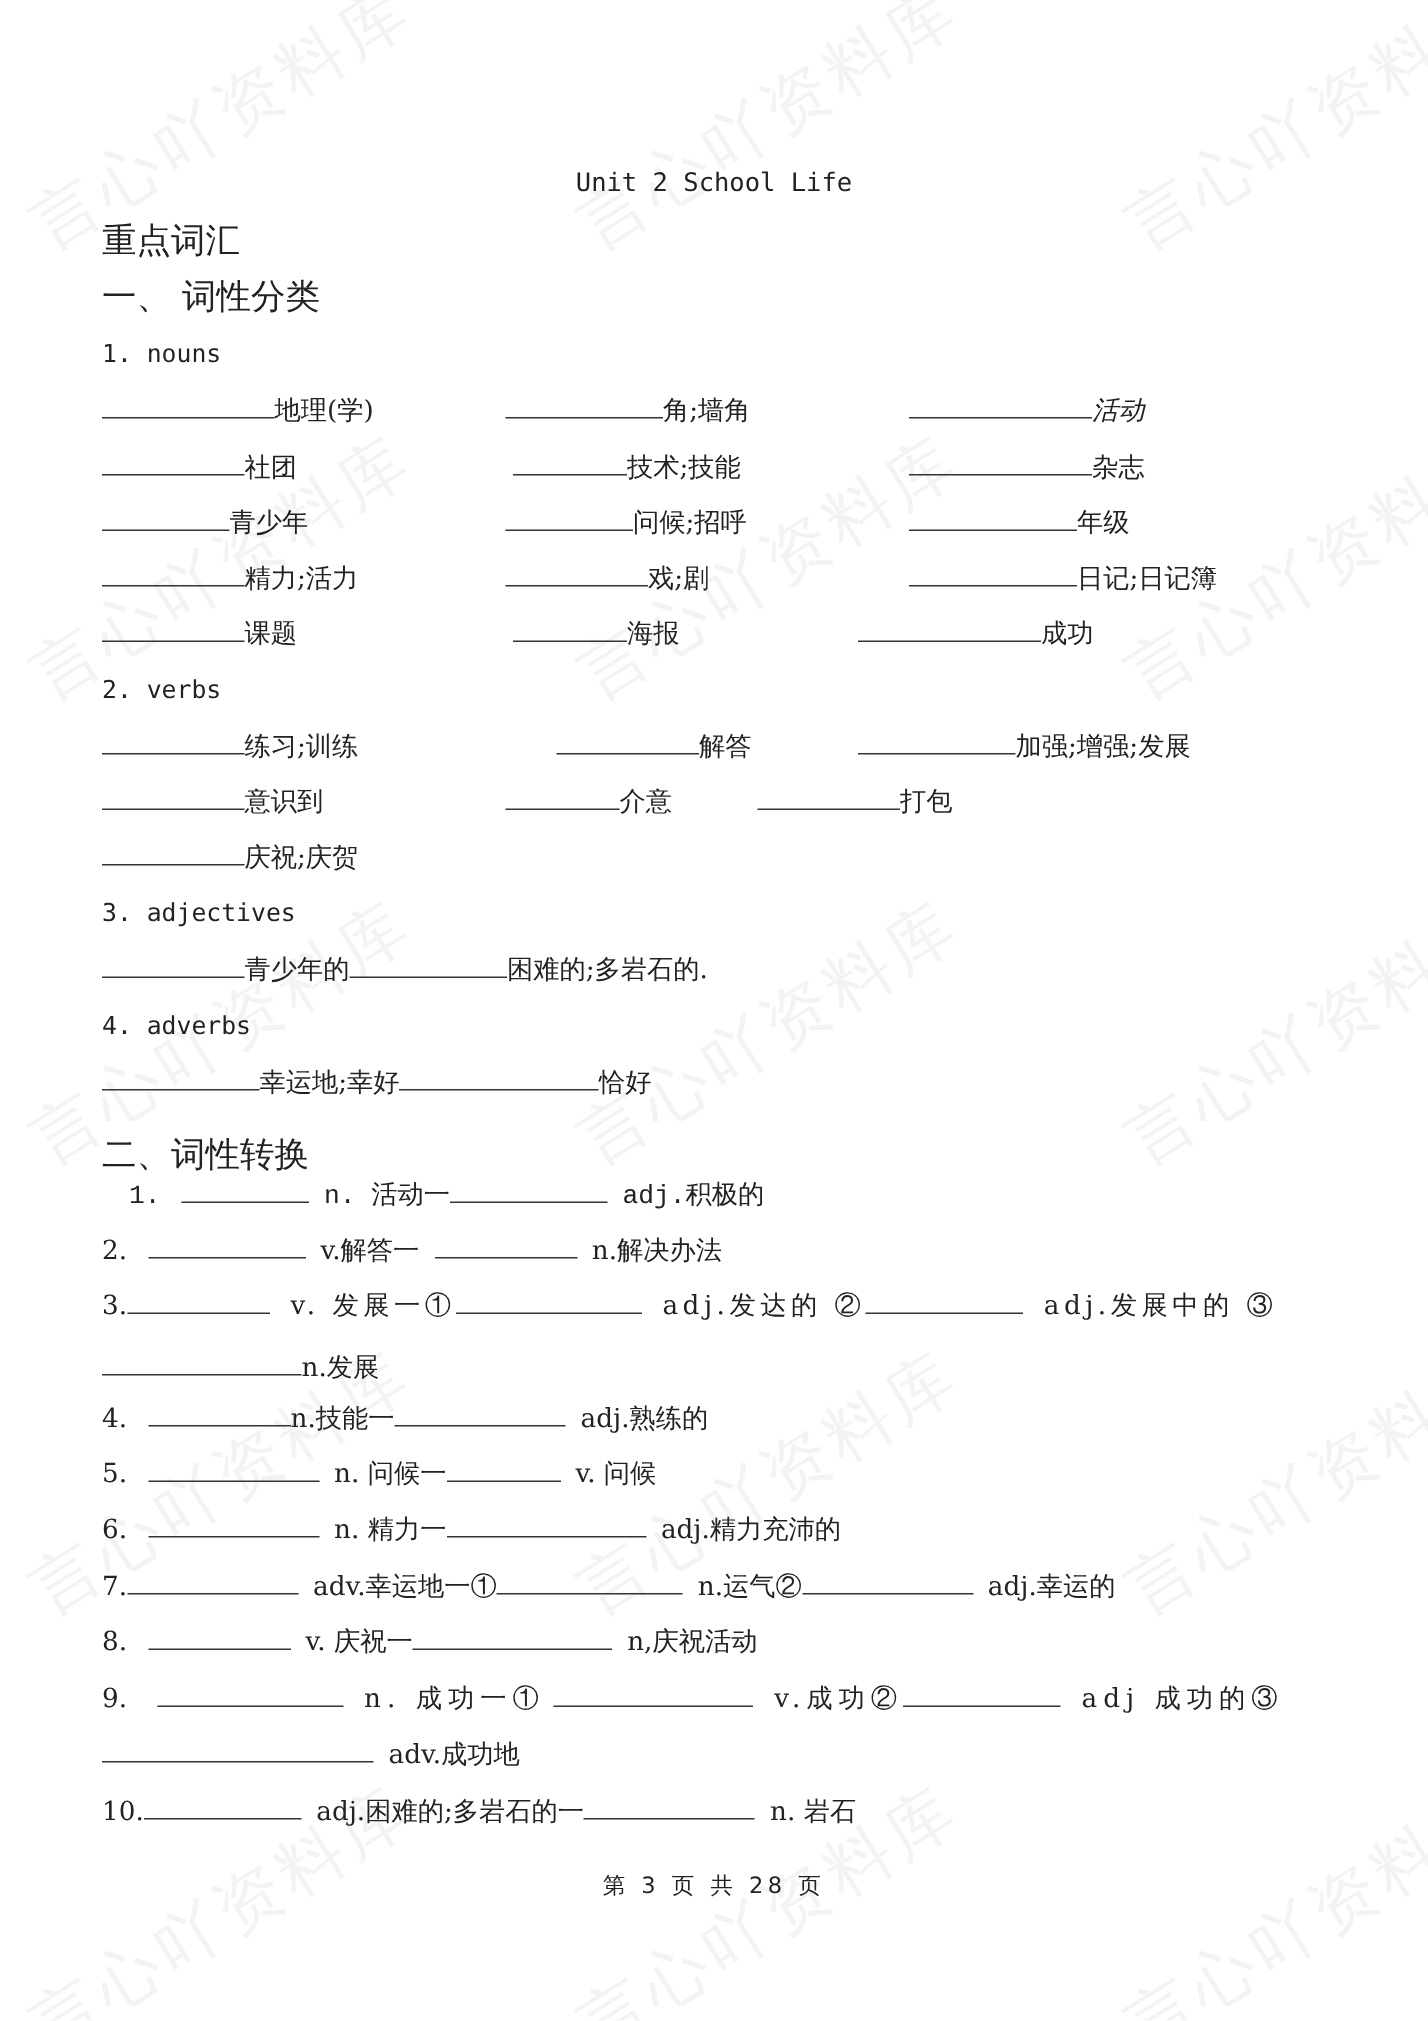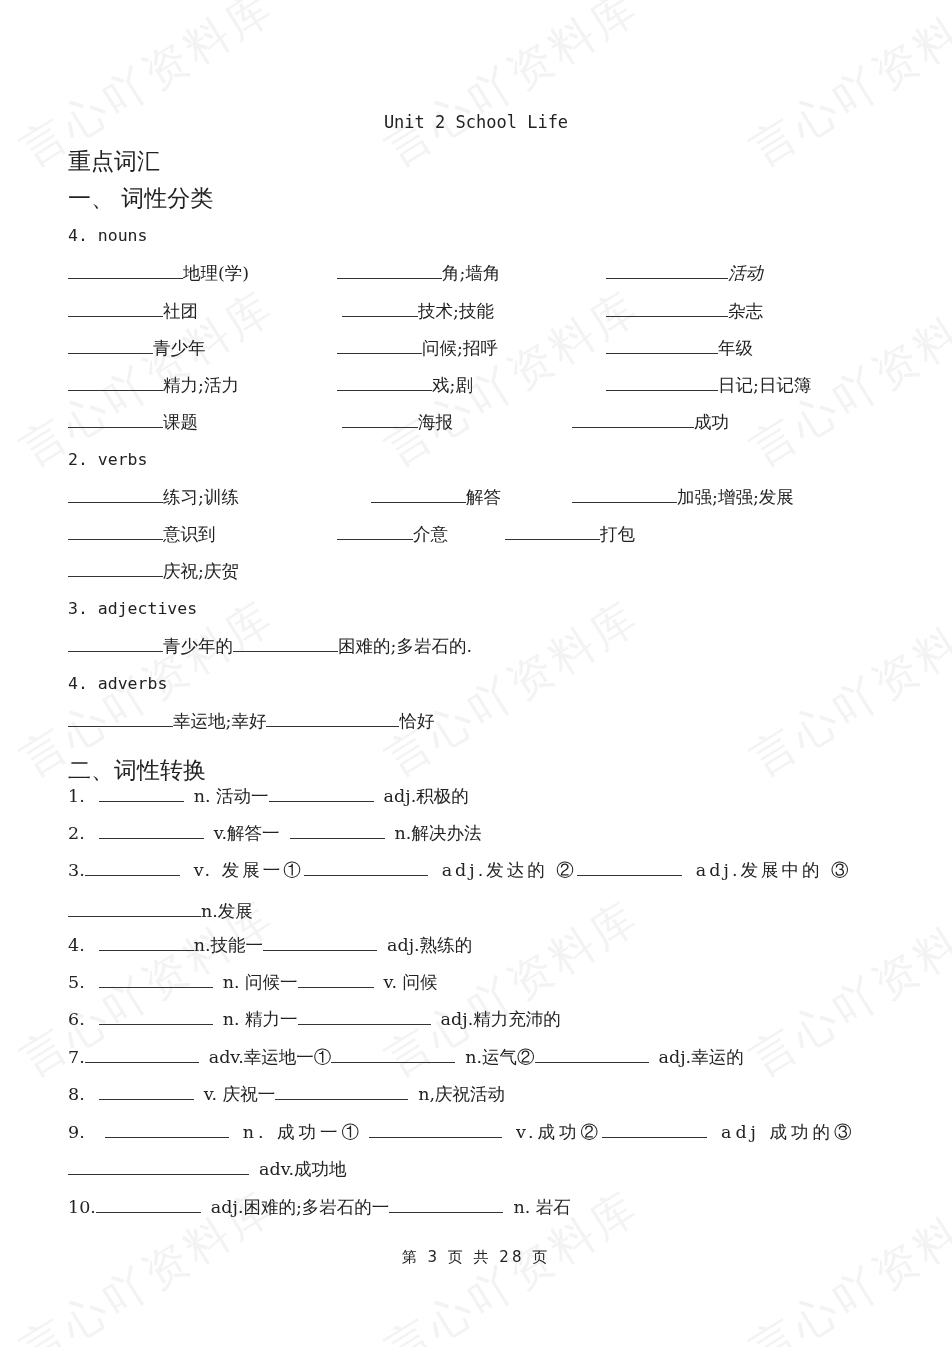--- a/index.html
+++ b/index.html
@@ -35,21 +35,21 @@
 <div class="wm" style="left:740px; top:1040px;">言心吖资料库</div>
 <div class="wm" style="left:10px; top:1330px;">言心吖资料库</div>
 <div class="wm" style="left:375px; top:1330px;">言心吖资料库</div>
 <div class="wm" style="left:740px; top:1330px;">言心吖资料库</div>
 
 <div class="title">Unit 2 School Life</div>
 
 <div class="line" style="top:150px;">重点词汇</div>
 <div class="line" style="top:187px;">一、 词性分类</div>
 
-<div class="line mono" style="top:225px;">4. nouns</div>
+<div class="line mono" style="top:225px;">1. nouns</div>
 
 <div class="cell" style="top:262px; left:68px;"><span class="blank" style="width:115px"></span><span>地理(学)</span></div>
 <div class="cell" style="top:262px; left:337px;"><span class="blank" style="width:105px"></span><span>角;墙角</span></div>
 <div class="cell" style="top:262px; left:606px;font-style:italic;"><span class="blank" style="width:122px"></span><span>活动</span></div>
 
 <div class="cell" style="top:300px; left:68px;"><span class="blank" style="width:95px"></span><span>社团</span></div>
 <div class="cell" style="top:300px; left:342px;"><span class="blank" style="width:76px"></span><span>技术;技能</span></div>
 <div class="cell" style="top:300px; left:606px;"><span class="blank" style="width:122px"></span><span>杂志</span></div>
 
 <div class="cell" style="top:337px; left:68px;"><span class="blank" style="width:85px"></span><span>青少年</span></div>
@@ -77,21 +77,21 @@
 <div class="cell" style="top:560px; left:68px;"><span class="blank" style="width:95px"></span><span>庆祝;庆贺</span></div>
 
 <div class="line mono" style="top:598px;">3. adjectives</div>
 <div class="cell" style="top:635px; left:68px;"><span class="blank" style="width:95px"></span><span>青少年的</span><span class="blank" style="width:105px"></span><span>困难的;多岩石的.</span></div>
 
 <div class="line mono" style="top:673px;">4. adverbs</div>
 <div class="cell" style="top:710px; left:68px;"><span class="blank" style="width:105px"></span><span>幸运地;幸好</span><span class="blank" style="width:133px"></span><span>恰好</span></div>
 
 <div class="line" style="top:747px;margin-top:12px;">二、词性转换</div>
 
-<div class="cell" style="top:785px; left:68px;"><span>1.</span><span class="sp" style="width:14px"></span><span class="blank" style="width:85px"></span><span class="sp" style="width:10px"></span><span>n. 活动一</span><span class="blank" style="width:105px"></span><span class="sp" style="width:10px"></span><span>adj.积极的</span></div>
+<div class="cell" style="top:785px; left:86px;font-family:Liberation Mono, monospace;"><span>1.</span><span class="sp" style="width:14px"></span><span class="blank" style="width:85px"></span><span class="sp" style="width:10px"></span><span>n. 活动一</span><span class="blank" style="width:105px"></span><span class="sp" style="width:10px"></span><span>adj.积极的</span></div>
 
 <div class="cell" style="top:822px; left:68px;"><span>2.</span><span class="sp" style="width:14px"></span><span class="blank" style="width:105px"></span><span class="sp" style="width:10px"></span><span>v.解答一</span><span class="sp" style="width:10px"></span><span class="blank" style="width:95px"></span><span class="sp" style="width:10px"></span><span>n.解决办法</span></div>
 
 <div class="cell" style="top:859px; left:68px;"><span>3.</span><span class="blank" style="width:95px"></span><span class="sp" style="width:14px"></span><span style="letter-spacing:3px">v. 发展一①</span><span class="blank" style="width:124px"></span><span class="sp" style="width:14px"></span><span style="letter-spacing:3px">adj.发达的 ②</span><span class="blank" style="width:105px"></span><span class="sp" style="width:14px"></span><span style="letter-spacing:3px">adj.发展中的 ③</span></div>
 <div class="cell" style="top:900px; left:68px;"><span class="blank" style="width:133px"></span><span>n.发展</span></div>
 
 <div class="cell" style="top:934px; left:68px;"><span>4.</span><span class="sp" style="width:14px"></span><span class="blank" style="width:95px"></span><span>n.技能一</span><span class="blank" style="width:114px"></span><span class="sp" style="width:10px"></span><span>adj.熟练的</span></div>
 
 <div class="cell" style="top:971px; left:68px;"><span>5.</span><span class="sp" style="width:14px"></span><span class="blank" style="width:114px"></span><span class="sp" style="width:10px"></span><span>n. 问候一</span><span class="blank" style="width:76px"></span><span class="sp" style="width:10px"></span><span>v. 问候</span></div>
 

